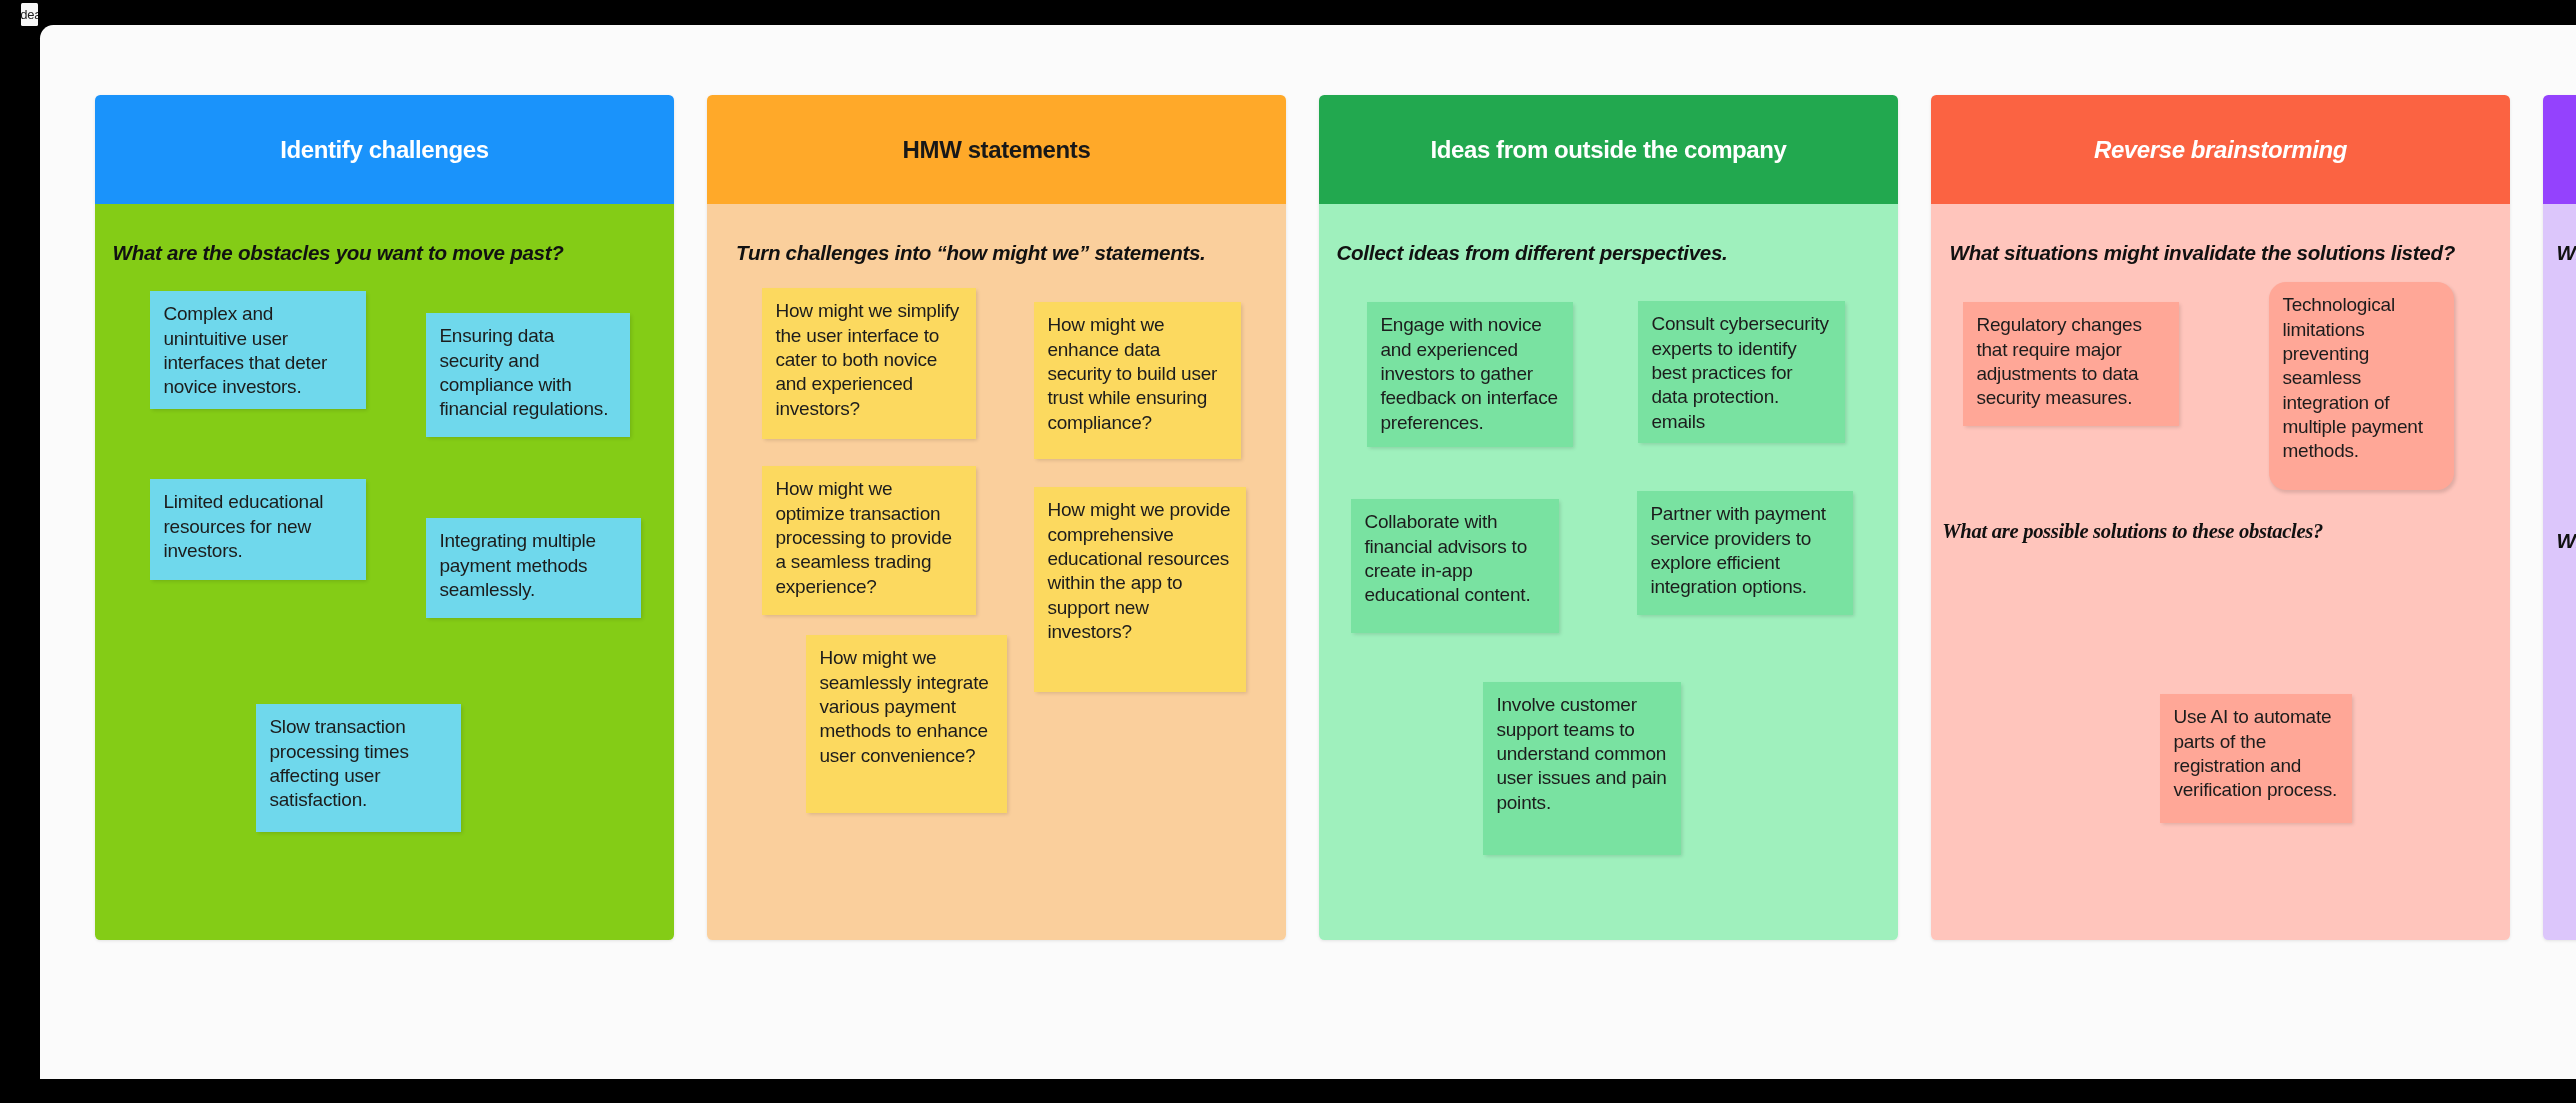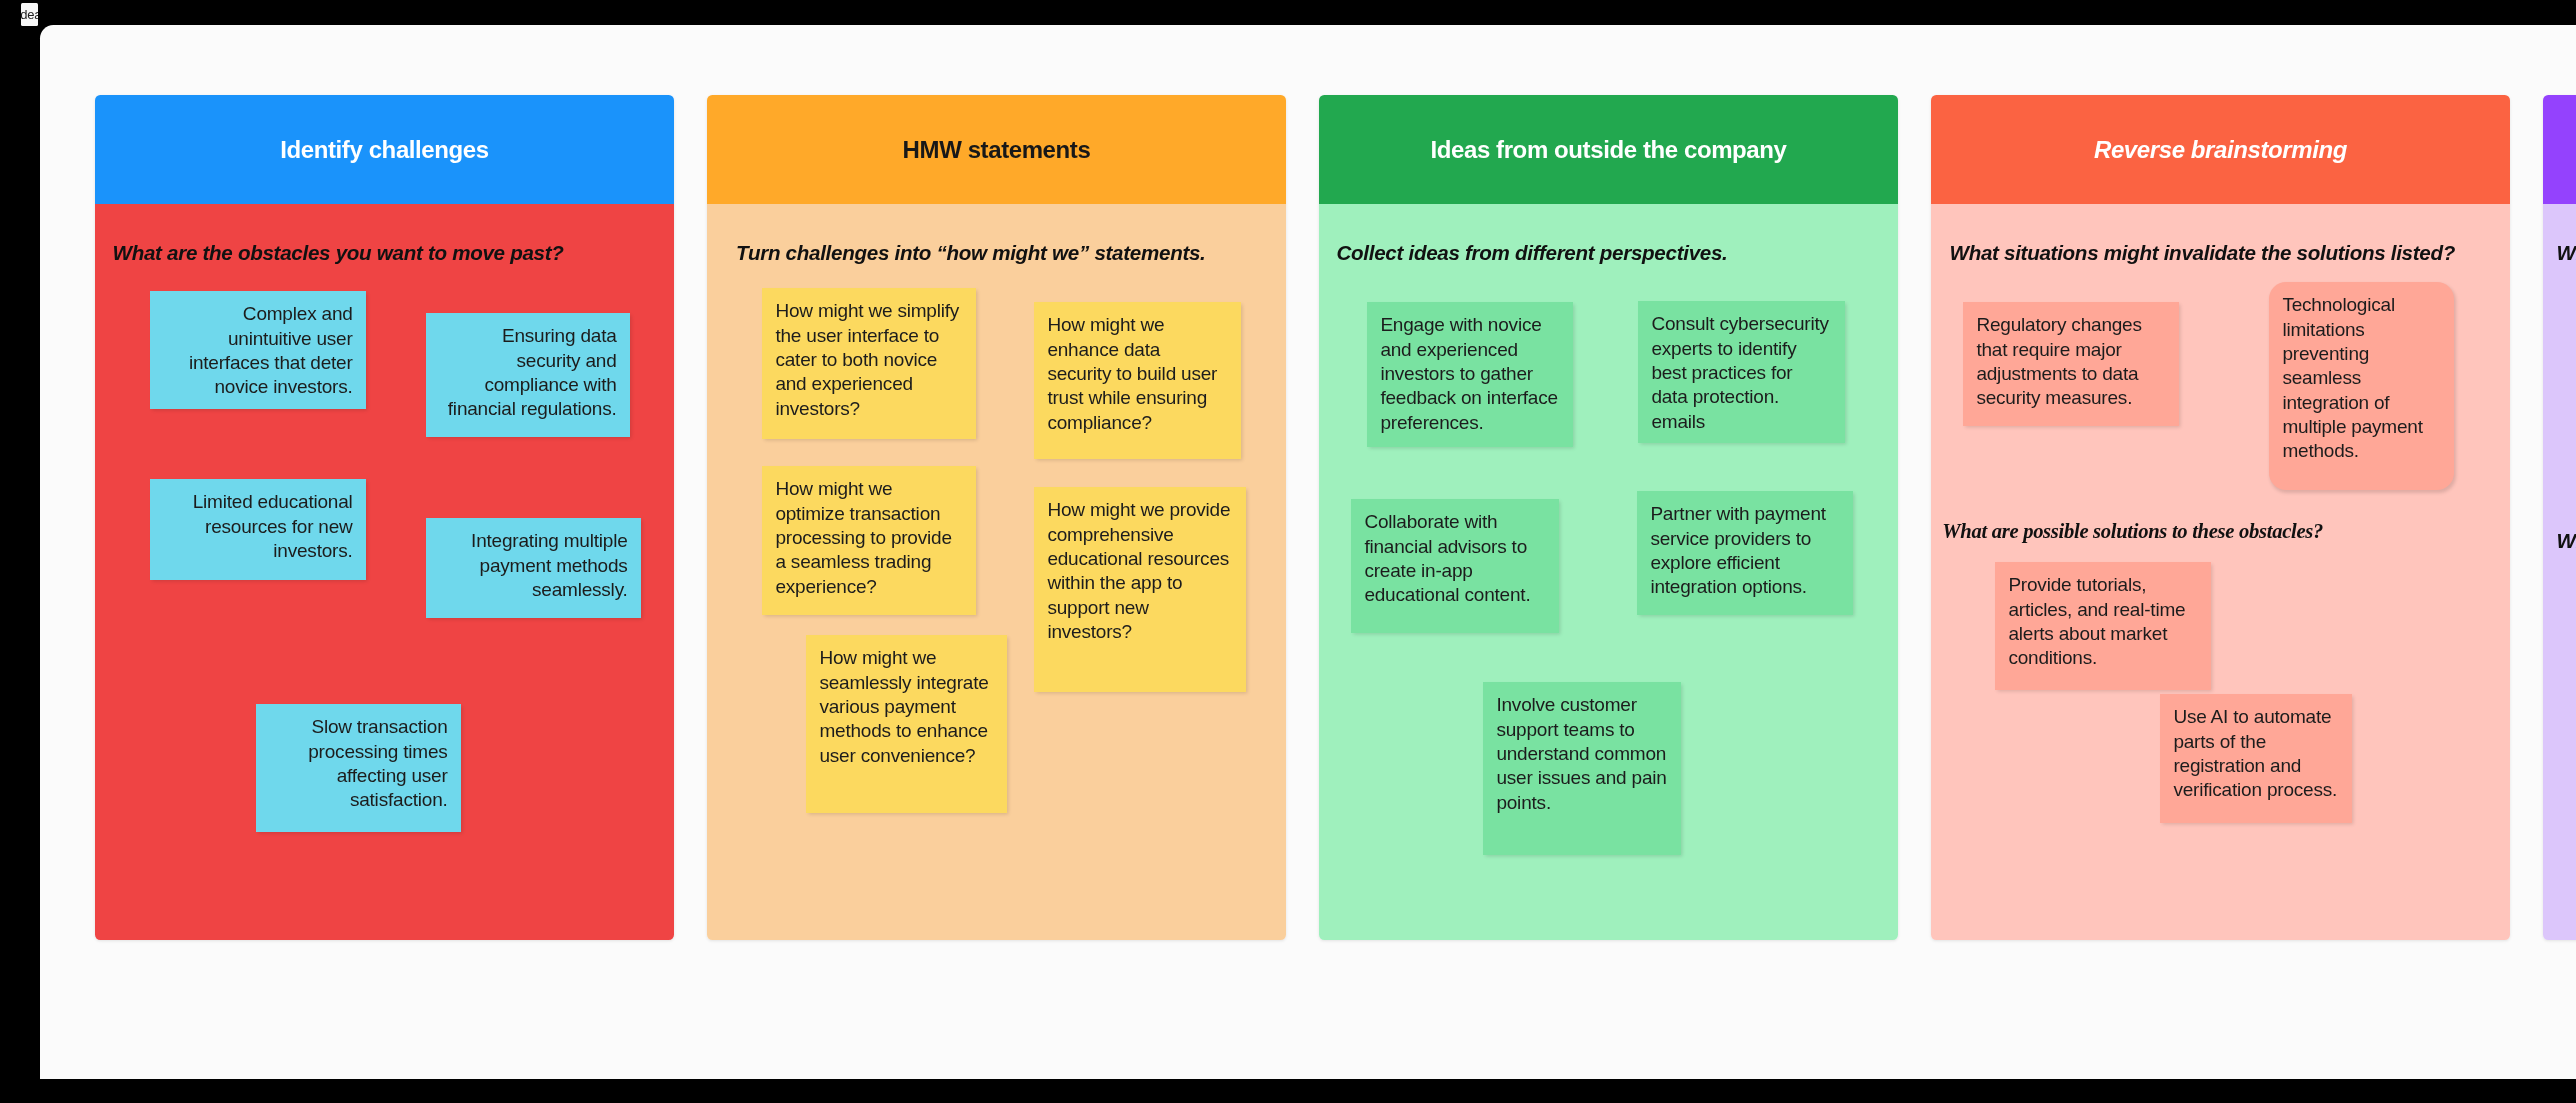--- a/index.html
+++ b/index.html
@@ -86,21 +86,21 @@
     font-size: 19px;
     line-height: 1.28;
     color: #1c1c1c;
     letter-spacing: -0.2px;
     word-wrap: break-word;
   }
 
   
   .c1 .col-header { background: #1a93fb; }
   .c1 .col-title  { color: #ffffff; }
-  .c1 .col-body   { background: #ef4444; text-align: right; }
+  .c1 .col-body   { background: #84cc16; }
   .c1 .note       { background: #6fd8ec; }
 
   .c2 .col-header { background: #ffa929; }
   .c2 .col-title  { color: #181818; }
   .c2 .col-body   { background: #facf9c; }
   .c2 .note       { background: #fcd95f; }
 
   .c3 .col-header { background: #22a84f; }
   .c3 .col-title  { color: #ffffff; }
   .c3 .col-body   { background: #9ff0bd; }
@@ -166,21 +166,20 @@
         </div>
         <div class="column c4">
           <div class="col-header">
             <div class="col-title">Reverse brainstorming</div>
           </div>
           <div class="col-body">
             <div class="prompt" style="left: 18.5px; top: 37px;">What situations might invalidate the solutions listed?</div>
             <div class="prompt" style="left: 11.3px; top: 316px; font-family: Liberation Serif, serif;">What are possible solutions to these obstacles?</div>
             <div class="note" style="left: 32px; top: 98px; width: 216px; min-height: 124px;">Regulatory changes that require major adjustments to data security measures.</div>
             <div class="note" style="left: 338px; top: 78px; width: 185px; min-height: 208px; border-radius: 17px;">Technological limitations preventing seamless integration of multiple payment methods.</div>
-            <div class="note" style="left: 64px; top: 358px; width: 216px; min-height: 128px;">Provide tutorials, articles, and real-time alerts about market conditions.</div>
             <div class="note" style="left: 229px; top: 490px; width: 192px; min-height: 129px;">Use AI to automate parts of the registration and verification process.</div>
           </div>
         </div>
         <div class="column c5">
           <div class="col-header"></div>
           <div class="col-body">
             <div class="prompt" style="left: 13.4px; top: 37px;">What are limitations you might face?</div>
             <div class="prompt" style="left: 13.4px; top: 325px;">What are workarounds for these constraints?</div>
           </div>
         </div>

